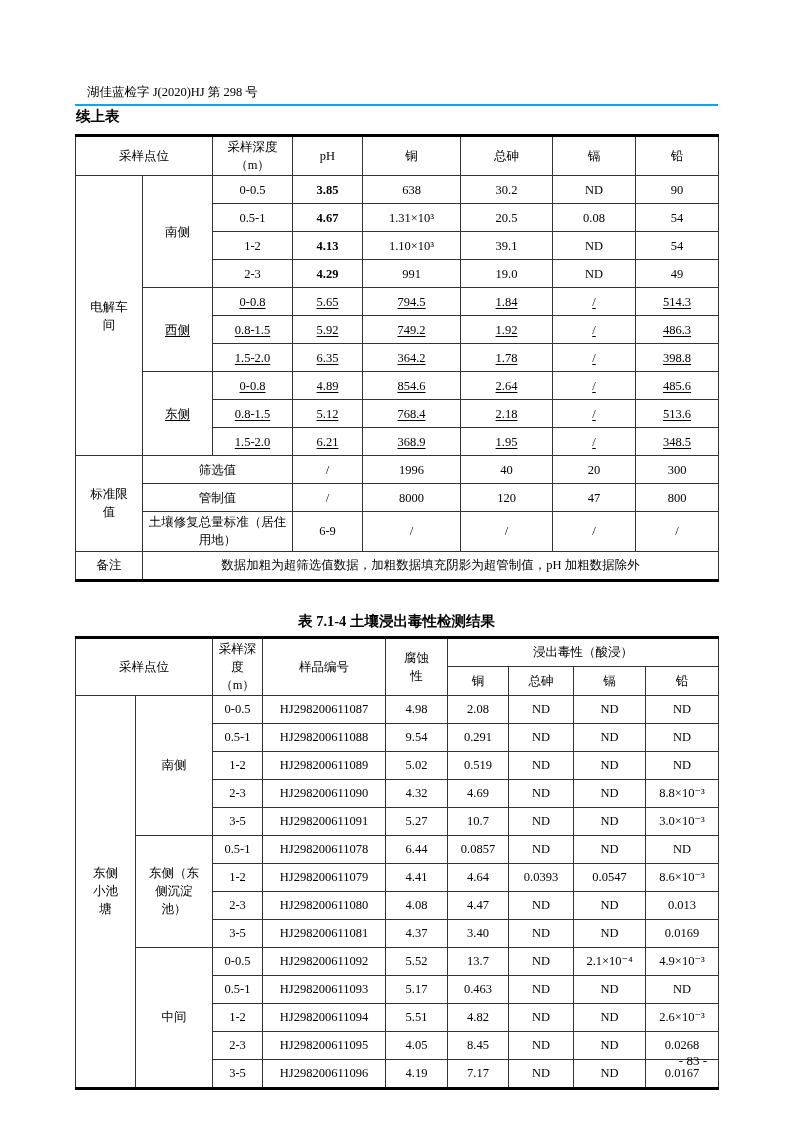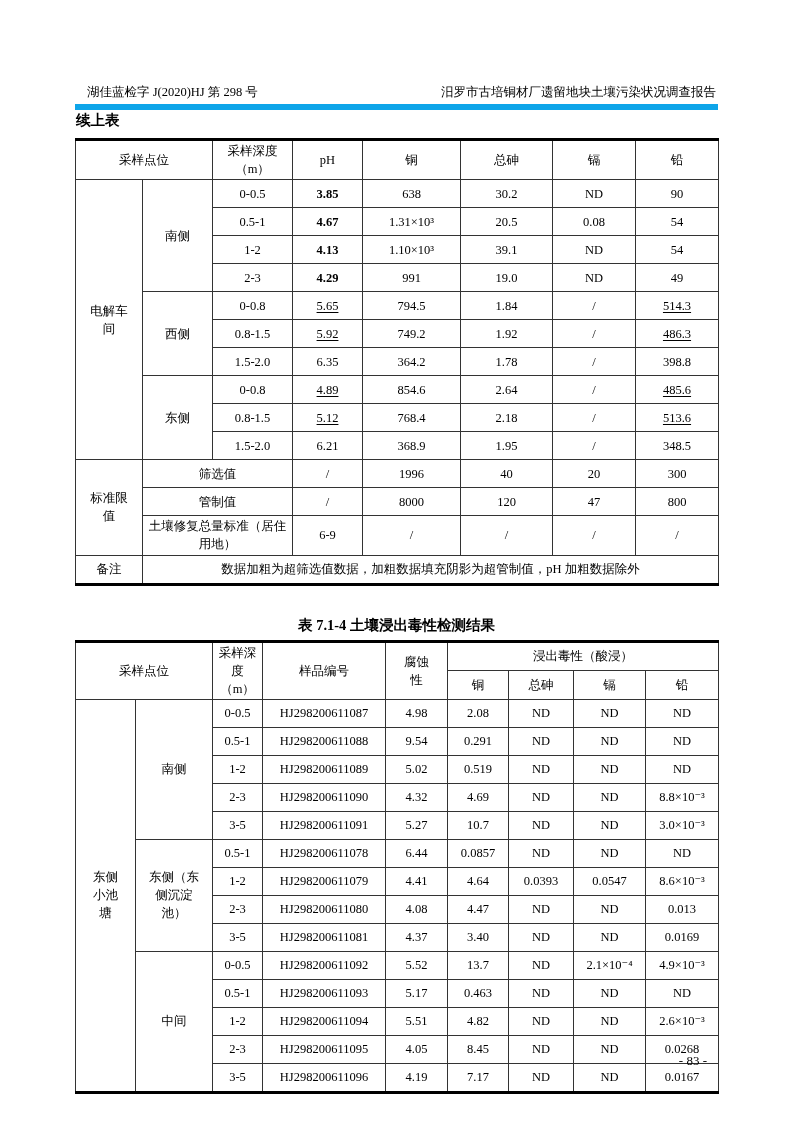--- a/index.html
+++ b/index.html
@@ -6,55 +6,54 @@
   body {
     width:793px; height:1122px; position:relative;
     font-family:"Liberation Serif","DejaVu Serif",serif;
     color:#000;
   }
   .content { position:absolute; left:75px; top:84px; width:643px; }
 
   .page-header {
     display:flex; justify-content:space-between; align-items:flex-end;
     font-size:12.5px; padding:0 2px 3px 12px;
-    border-bottom:6px solid #0ea5e9;
+    border-bottom:2px solid #0ea5e9;
   }
   .cont-label { font-weight:bold; font-size:14.5px; margin:1px 0 8px 1px; }
 
   table { border-collapse:collapse; width:643px; table-layout:fixed; font-size:12.5px; }
   td {
     border:1px solid #333; text-align:center; vertical-align:middle;
     padding:1px 2px; height:25px; line-height:1.45;
     word-break:break-all; overflow:hidden;
   }
   table.t1 { border-top:3.5px solid #000; border-bottom:3px solid #000; }
   table.t2 { border-top:3px solid #000; border-bottom:3px solid #000; }
   tr.hrow td { height:32px; }
   tr.hrow2a td { height:22px; }
   tr.hrow2b td { height:22px; }
 
   .b { font-weight:bold; }
-  .u { text-underline-offset:2px;margin-top:46px; }
+  .u { text-decoration:underline; text-underline-offset:2px;margin-top:46px; }
   .bu { font-weight:normal; text-decoration:underline; text-underline-offset:2px; }
 
   .mw2 { display:inline-block; max-width:2.3em; }
   .mw3 { display:inline-block; max-width:3.3em; }
   .mw4 { display:inline-block; max-width:4.5em; }
 
   .t2-title { text-align:center; font-weight:bold; font-size:14.5px; margin:30px 0 5px 0; }
   .pageno { position:absolute; right:86px; top:1053px; font-size:13px;text-align:right; }
 </style>
 </head>
 <body>
 
 <div class="content">
 
   <div class="page-header">
     <span>湖佳蓝检字 J(2020)HJ 第 298 号</span>
-    <span>汨罗市古培铜材厂遗留地块土壤污染状况调查报告</span>
   </div>
 
   <div class="cont-label">续上表</div>
 
   <table class="t1">
     <colgroup>
       <col style="width:67px">
         <col style="width:70px">
         <col style="width:80px">
         <col style="width:70px">

